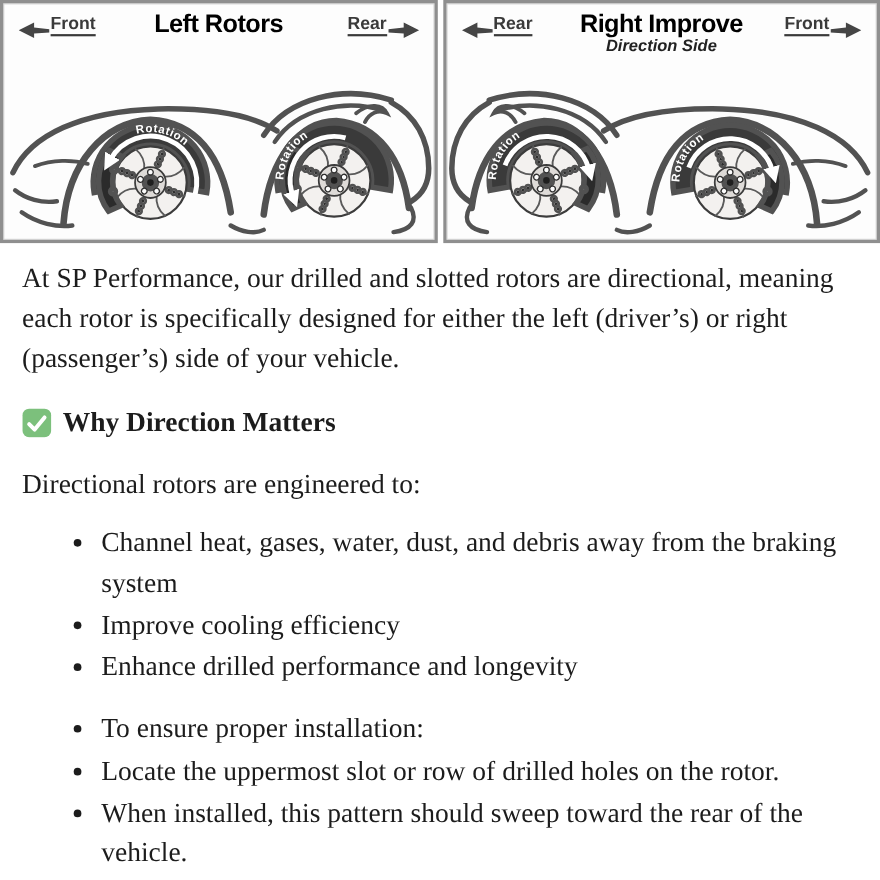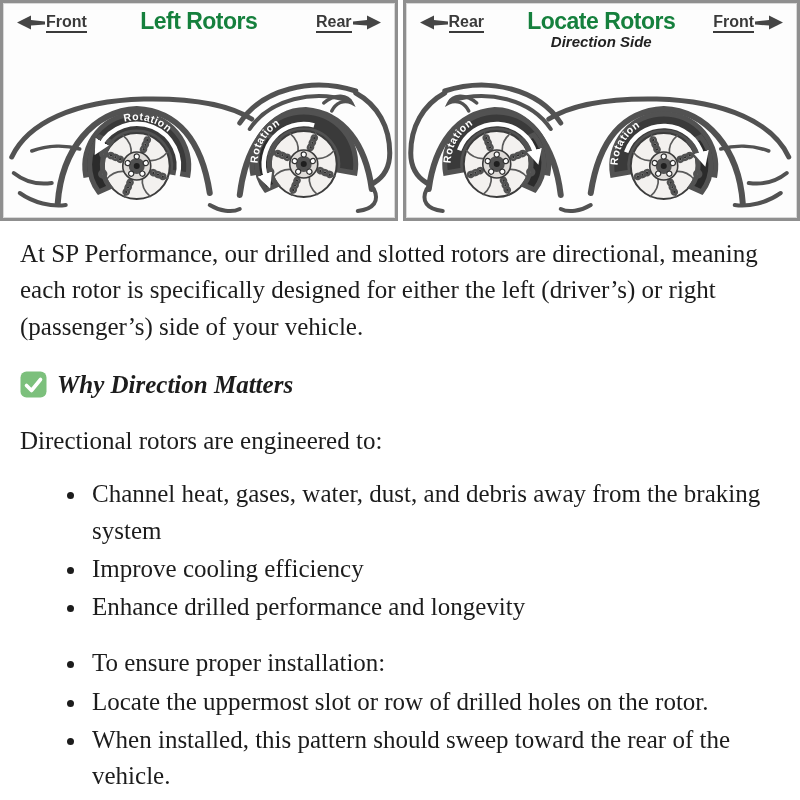--- a/index.html
+++ b/index.html
@@ -2,35 +2,35 @@
 <html><head>
 <meta charset="utf-8">
 <style>
   html,body{margin:0;padding:0;background:#ffffff;}
   body{width:800px;height:800px;font-family:"Liberation Serif", serif;color:#1c1c1c;overflow:hidden;}
 
   
   .panels{display:flex;gap:5px;width:800px;box-sizing:border-box;}
   .panel{flex:1;border:3px solid #8f8f8f;box-shadow:inset 0 0 0 1px #d9d9d9;background:#fdfdfd;box-sizing:border-box;height:221px;position:relative;overflow:hidden;}
   .panel-header{position:relative;height:50px;}
-  .panel-title{text-align:center;font-family:"Liberation Sans",sans-serif;font-weight:700;font-size:23px;letter-spacing:-.5px;color:#15803d;padding-top:7px;line-height:1;}
+  .panel-title{text-align:center;font-family:"Liberation Sans",sans-serif;font-weight:700;font-size:23px;letter-spacing:-.5px;color:#000000;padding-top:7px;line-height:1;}
   .panel-subtitle{text-align:center;font-family:"Liberation Sans",sans-serif;font-weight:700;font-style:italic;font-size:15px;color:#222;line-height:1.15;}
-  .dir{position:absolute;top:11px;display:flex;align-items:flex-start;gap:1px;}
+  .dir{position:absolute;top:11px;display:flex;align-items:flex-end;gap:1px;}
   .dir-left{left:14px;}
   .dir-right{right:14px;}
   .dir span{font-family:"Liberation Sans",sans-serif;font-weight:700;font-size:16px;color:#3a3a3a;border-bottom:2.5px solid #3a3a3a;padding-bottom:1px;line-height:1;}
   .dir svg{display:block;margin-bottom:-3px;}
   .car-svg{display:block;width:100%;height:165px;}
   .rot-arrow{fill:none;stroke:#ffffff;stroke-width:4.5;}
   .rot-text{fill:#ffffff;font-family:"Liberation Sans",sans-serif;font-weight:700;font-size:10.5px;letter-spacing:.6px;}
 
   
   .content{padding:0 22px 0 20px;font-size:25px;line-height:1.45;}
   .intro{margin:15px 0 0;}
-  .sec-heading{display:flex;align-items:center;gap:10px;font-size:25px;margin:22px 0 0;font-weight:700;font-style:italic;}
+  .sec-heading{display:flex;align-items:center;gap:10px;font-size:25px;margin:22px 0 0;font-weight:700;}
   .sec-heading.regular{font-weight:400;margin-top:28px;}
   .lead{margin:20px 0 17px;}
   ul{margin:12px 0 0;padding-left:68px;}
   ul.second{margin-top:20px;}
   li{padding-left:4px;margin:2px 0;}
   .emoji-icon{flex:0 0 auto;display:block;}
 </style>
 </head>
 <body>
 
@@ -134,21 +134,21 @@
   </div>
 
   <div class="panel">
     <div class="panel-header">
       <div class="dir dir-left">
         <svg width="28" height="17" viewBox="0 0 28 17">
             <path d="M0 8.5 L14 1.5 L14 6 L28 7.5 L28 10.5 L14 11.5 L14 15.5 Z" fill="#454545"></path>
           </svg>
         <span>Rear</span>
       </div>
-      <div class="panel-title">Locate Rotors</div>
+      <div class="panel-title">Right Improve</div>
       <div class="panel-subtitle">Direction Side</div>
       <div class="dir dir-right">
         <span>Front</span>
         <svg width="28" height="17" viewBox="0 0 28 17">
             <path d="M28 8.5 L14 1.5 L14 6 L0 7.5 L0 10.5 L14 11.5 L14 15.5 Z" fill="#454545"></path>
           </svg>
       </div>
     </div>
     <svg class="car-svg" viewBox="0 0 390 165">
       <use href="#car-art" transform="translate(390 0) scale(-1 1)"></use>

